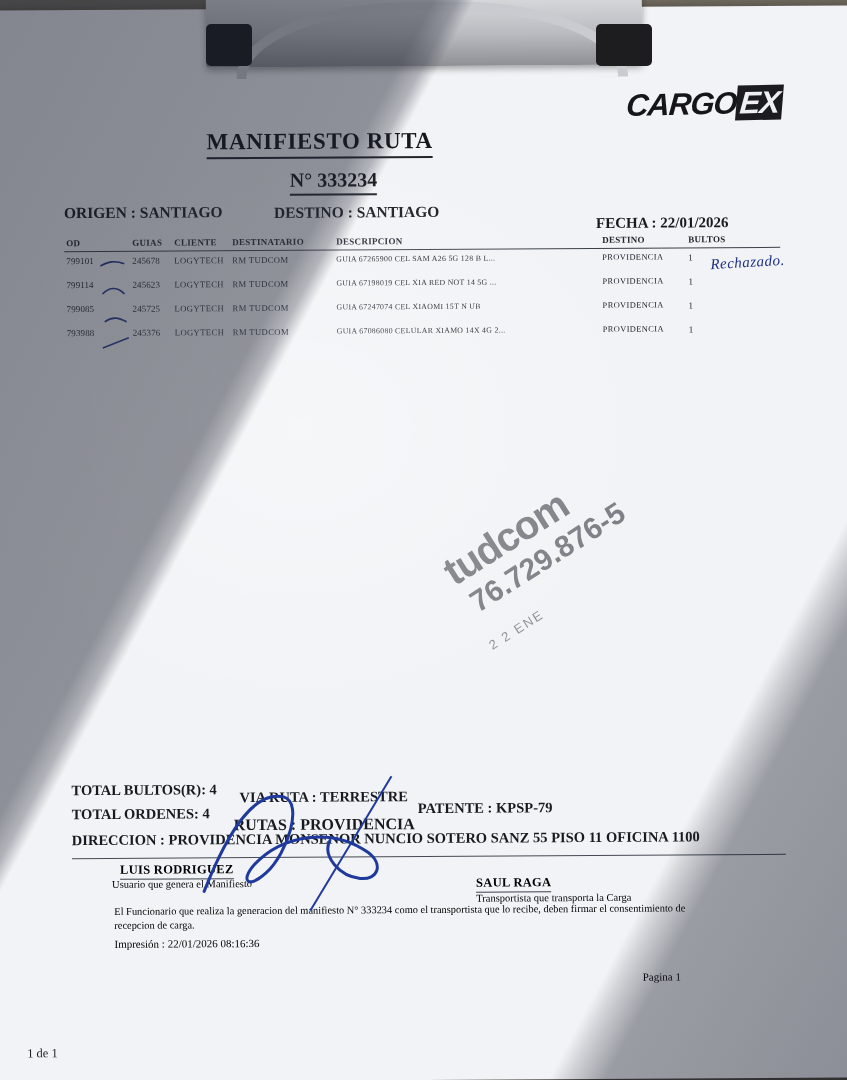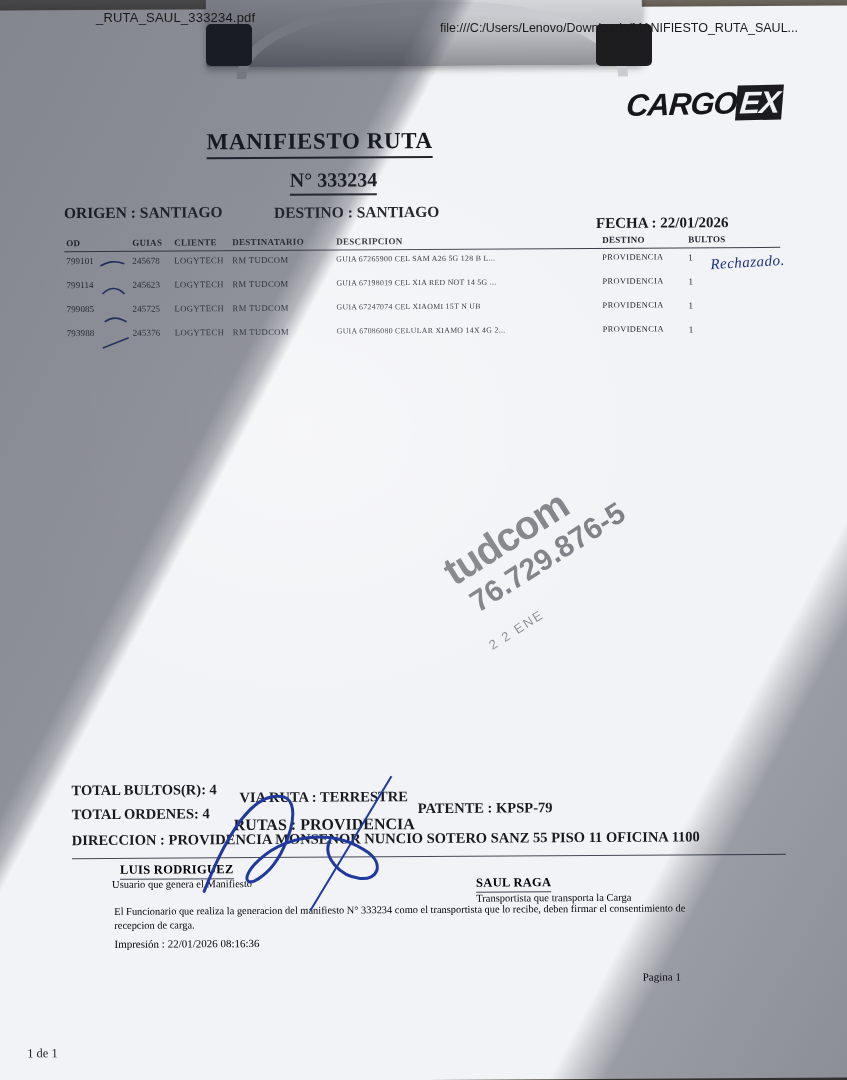--- a/index.html
+++ b/index.html
@@ -460,21 +460,17 @@
     </svg>
 
     <div class="pagecount">1 de 1</div>
   </div>
 
   <div class="clip-base"></div>
   <div class="clip-arch"></div>
   <div class="clip-foot left"></div>
   <div class="clip-foot right"></div>
 
-  <div class="viewer-bar">
-    <div class="fname">_RUTA_SAUL_333234.pdf</div>
-    <div class="url">file:///C:/Users/Lenovo/Downloads/MANIFIESTO_RUTA_SAUL...</div>
-  </div>
 
   <div class="glare"></div>
   <div class="shadow-overlay"></div>
   <div class="shadow-overlay2"></div>
 </div>
 
 </body></html>

